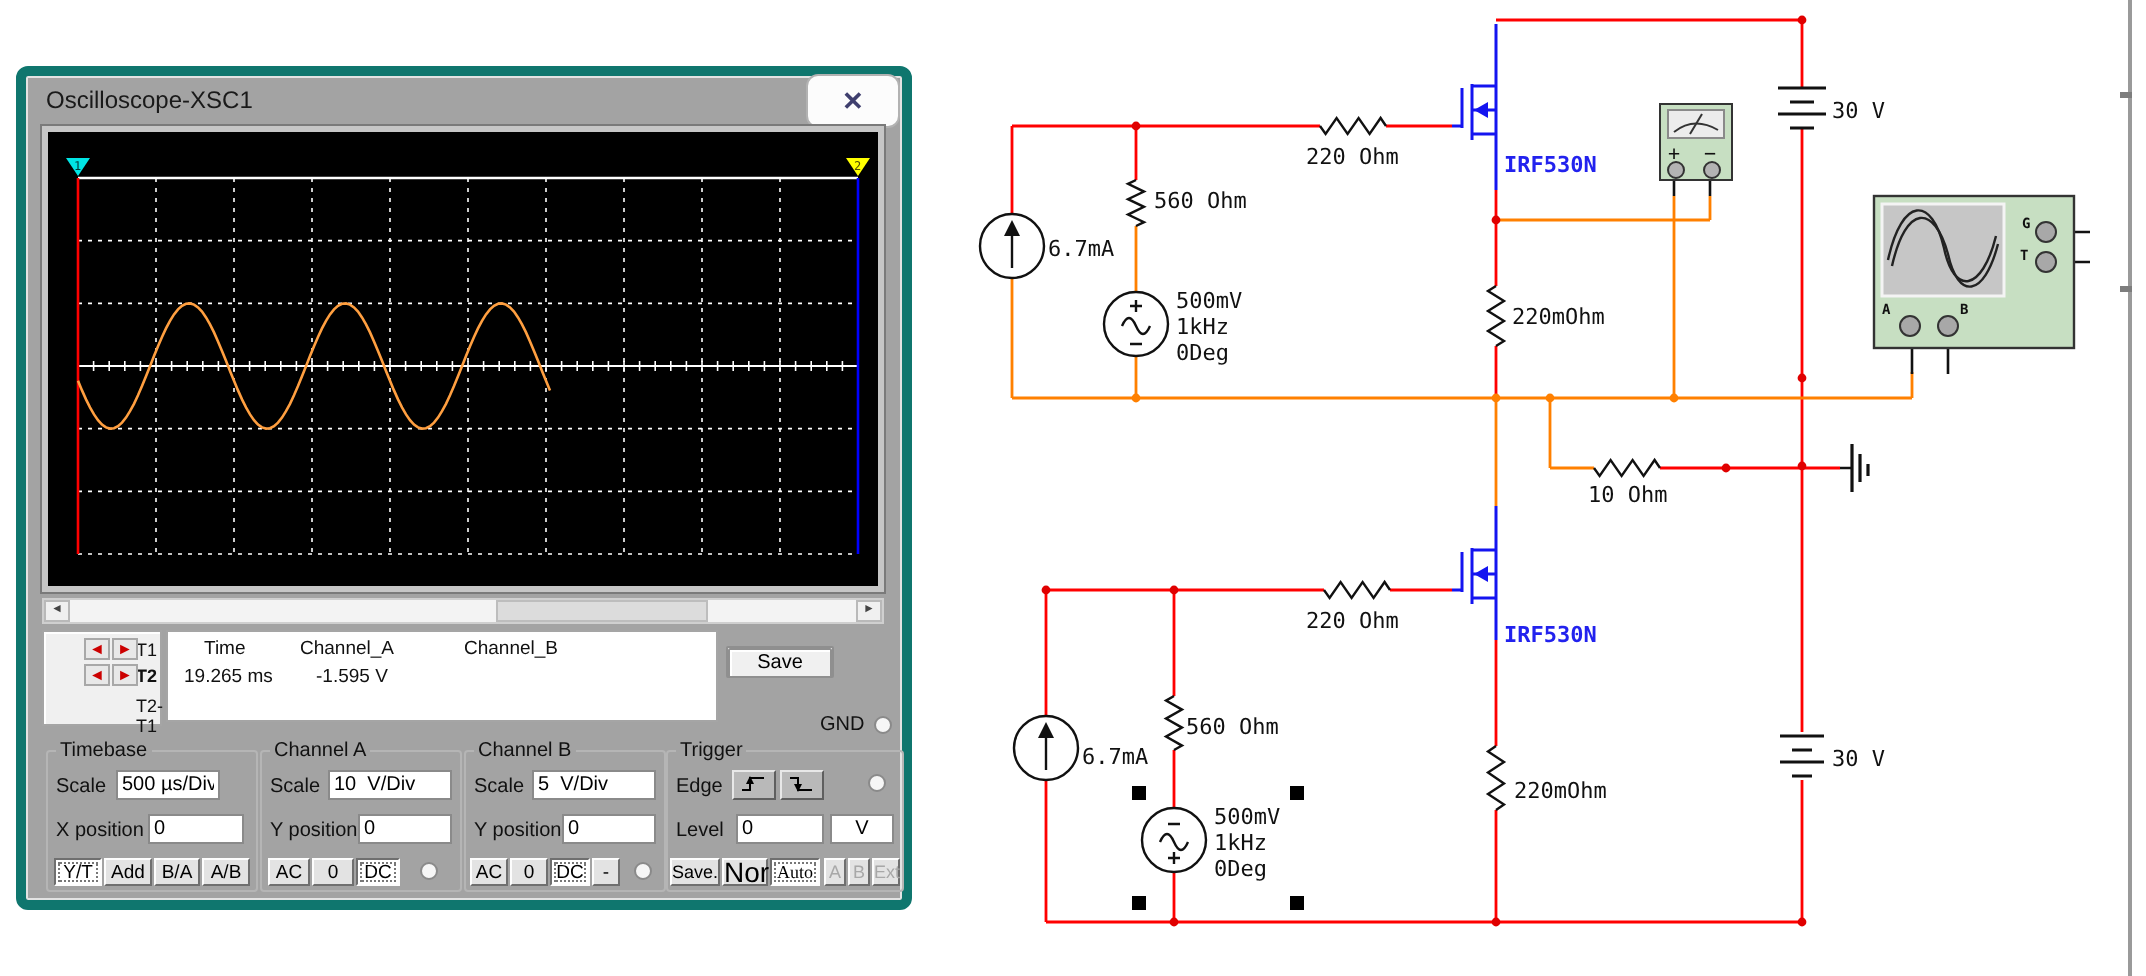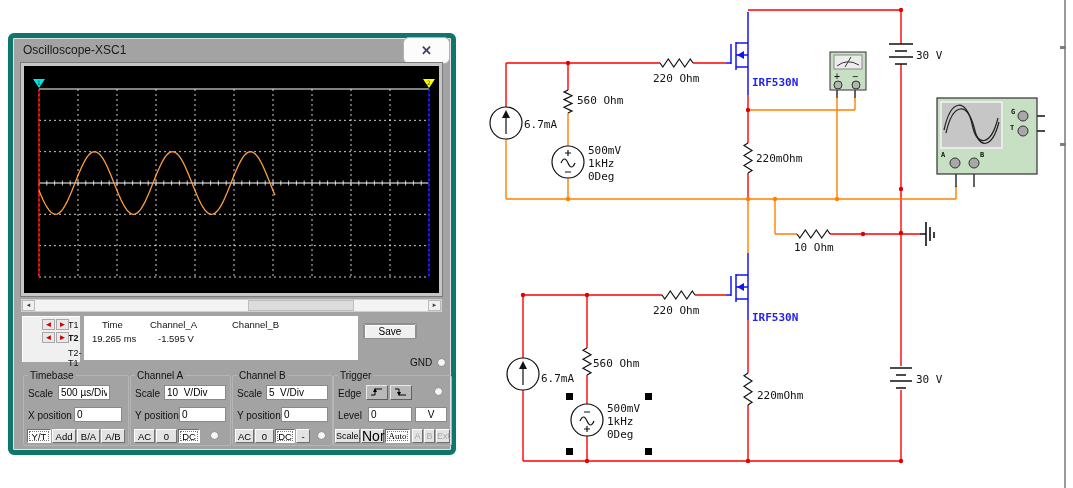--- a/index.html
+++ b/index.html
@@ -385,21 +385,21 @@
       <button class="edgebtn" style="left:56px;top:4px;">
         <svg width="18" height="12">
           <path d="M3,3 H7 V9 H14" stroke="#000" fill="none"></path>
             <polygon points="5,6 9,6 7,10" fill="#000"></polygon>
         </svg>
       </button>
       <span class="circle" style="left:100px;top:6px;"></span>
       <span class="lbl" style="left:4px;top:29px;">Level</span>
       <input class="fld" style="left: 34px; top: 26px; width: 44px;" readonly="" value="0">
       <div class="fld" style="left:81px;top:26px;width:32px;text-align:center;line-height:13px;">V</div>
-      <button class="btn" style="left:1px;top:48px;width:25px;font-size:9px;">Scale.</button>
+      <button class="btn" style="left:1px;top:48px;width:25px;font-size:9px;">Save.</button>
       <button class="btn" style="left:27px;top:48px;width:23px;font-size:14px;">Nor.</button>
       <button class="btn pressed" style="left:51px;top:48px;width:25px;font-size:9px;font-family:Liberation Serif, serif;">Auto</button>
       <button class="btn disabled" style="left:78px;top:48px;width:11px;font-size:9px;">A</button>
       <button class="btn disabled" style="left:90px;top:48px;width:11px;font-size:9px;">B</button>
       <button class="btn disabled" style="left:102px;top:48px;width:14px;font-size:9px;">Ext</button>
     </fieldset>
   </div>
 </div>
 
 </body></html>

